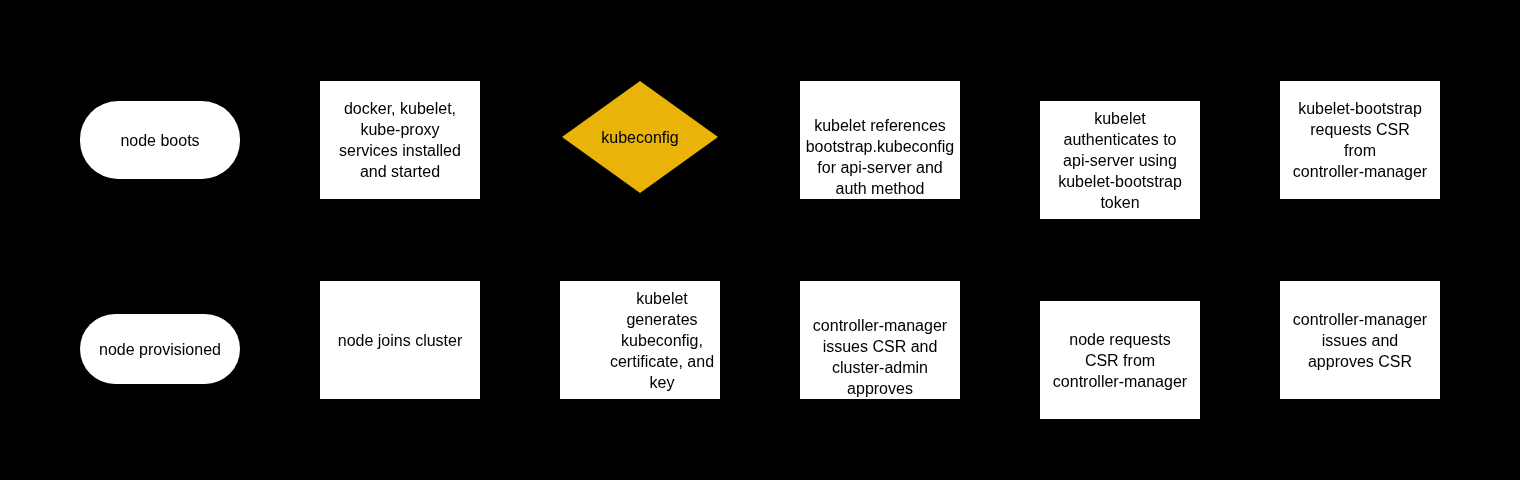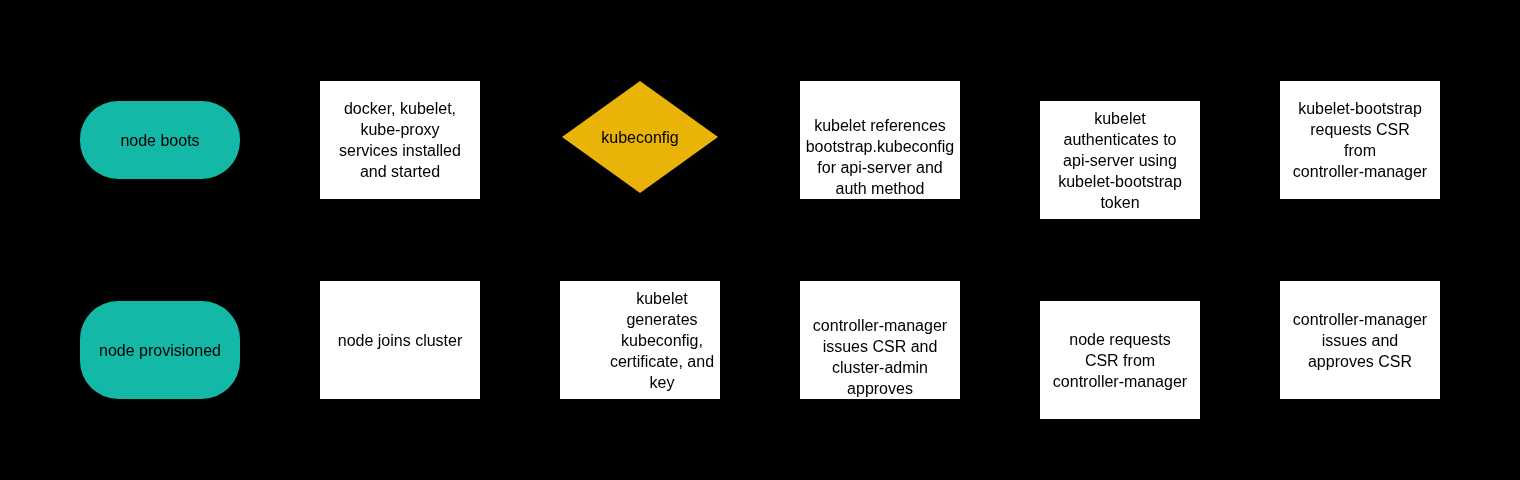--- a/index.html
+++ b/index.html
@@ -24,38 +24,38 @@
   }
   .label {
     font-size: 16px;
     line-height: 21px;
     color: #000000;
     text-align: center;
     white-space: pre-line;
     width: 100%;
   }
   .terminator {
-    background: #14b8a6;
+    background: #ffffff;
     border-radius: 38px;
     justify-content: flex-end;
   }
   .process {
     background: #ffffff;
   }
   .decision {
     background: #eab308;
     clip-path: polygon(50% 0%, 100% 50%, 50% 100%, 0% 50%);
   }
   
   .r1-rect  { top: 81px;  height: 118px; width: 160px; }
   .r1-pill  { top: 101px; height: 78px;  width: 160px; }
   .r1-diam  { top: 81px;  height: 112px; width: 156px; }
   
   .r2-rect  { top: 281px; height: 118px; width: 160px; }
-  .r2-pill  { top: 301px; height: 98px;  width: 160px; }
+  .r2-pill  { top: 314px; height: 70px;  width: 160px; }
   
   .c1 { left: 80px; }
   .c2 { left: 320px; }
   .c3 { left: 560px; padding-left: 44px; }
   .c3d { left: 562px; }
   .c4 { left: 800px; align-items: flex-end; }
   .c5 { left: 1040px; margin-top: 20px; }
   .c6 { left: 1280px; }
 </style>
 </head>

